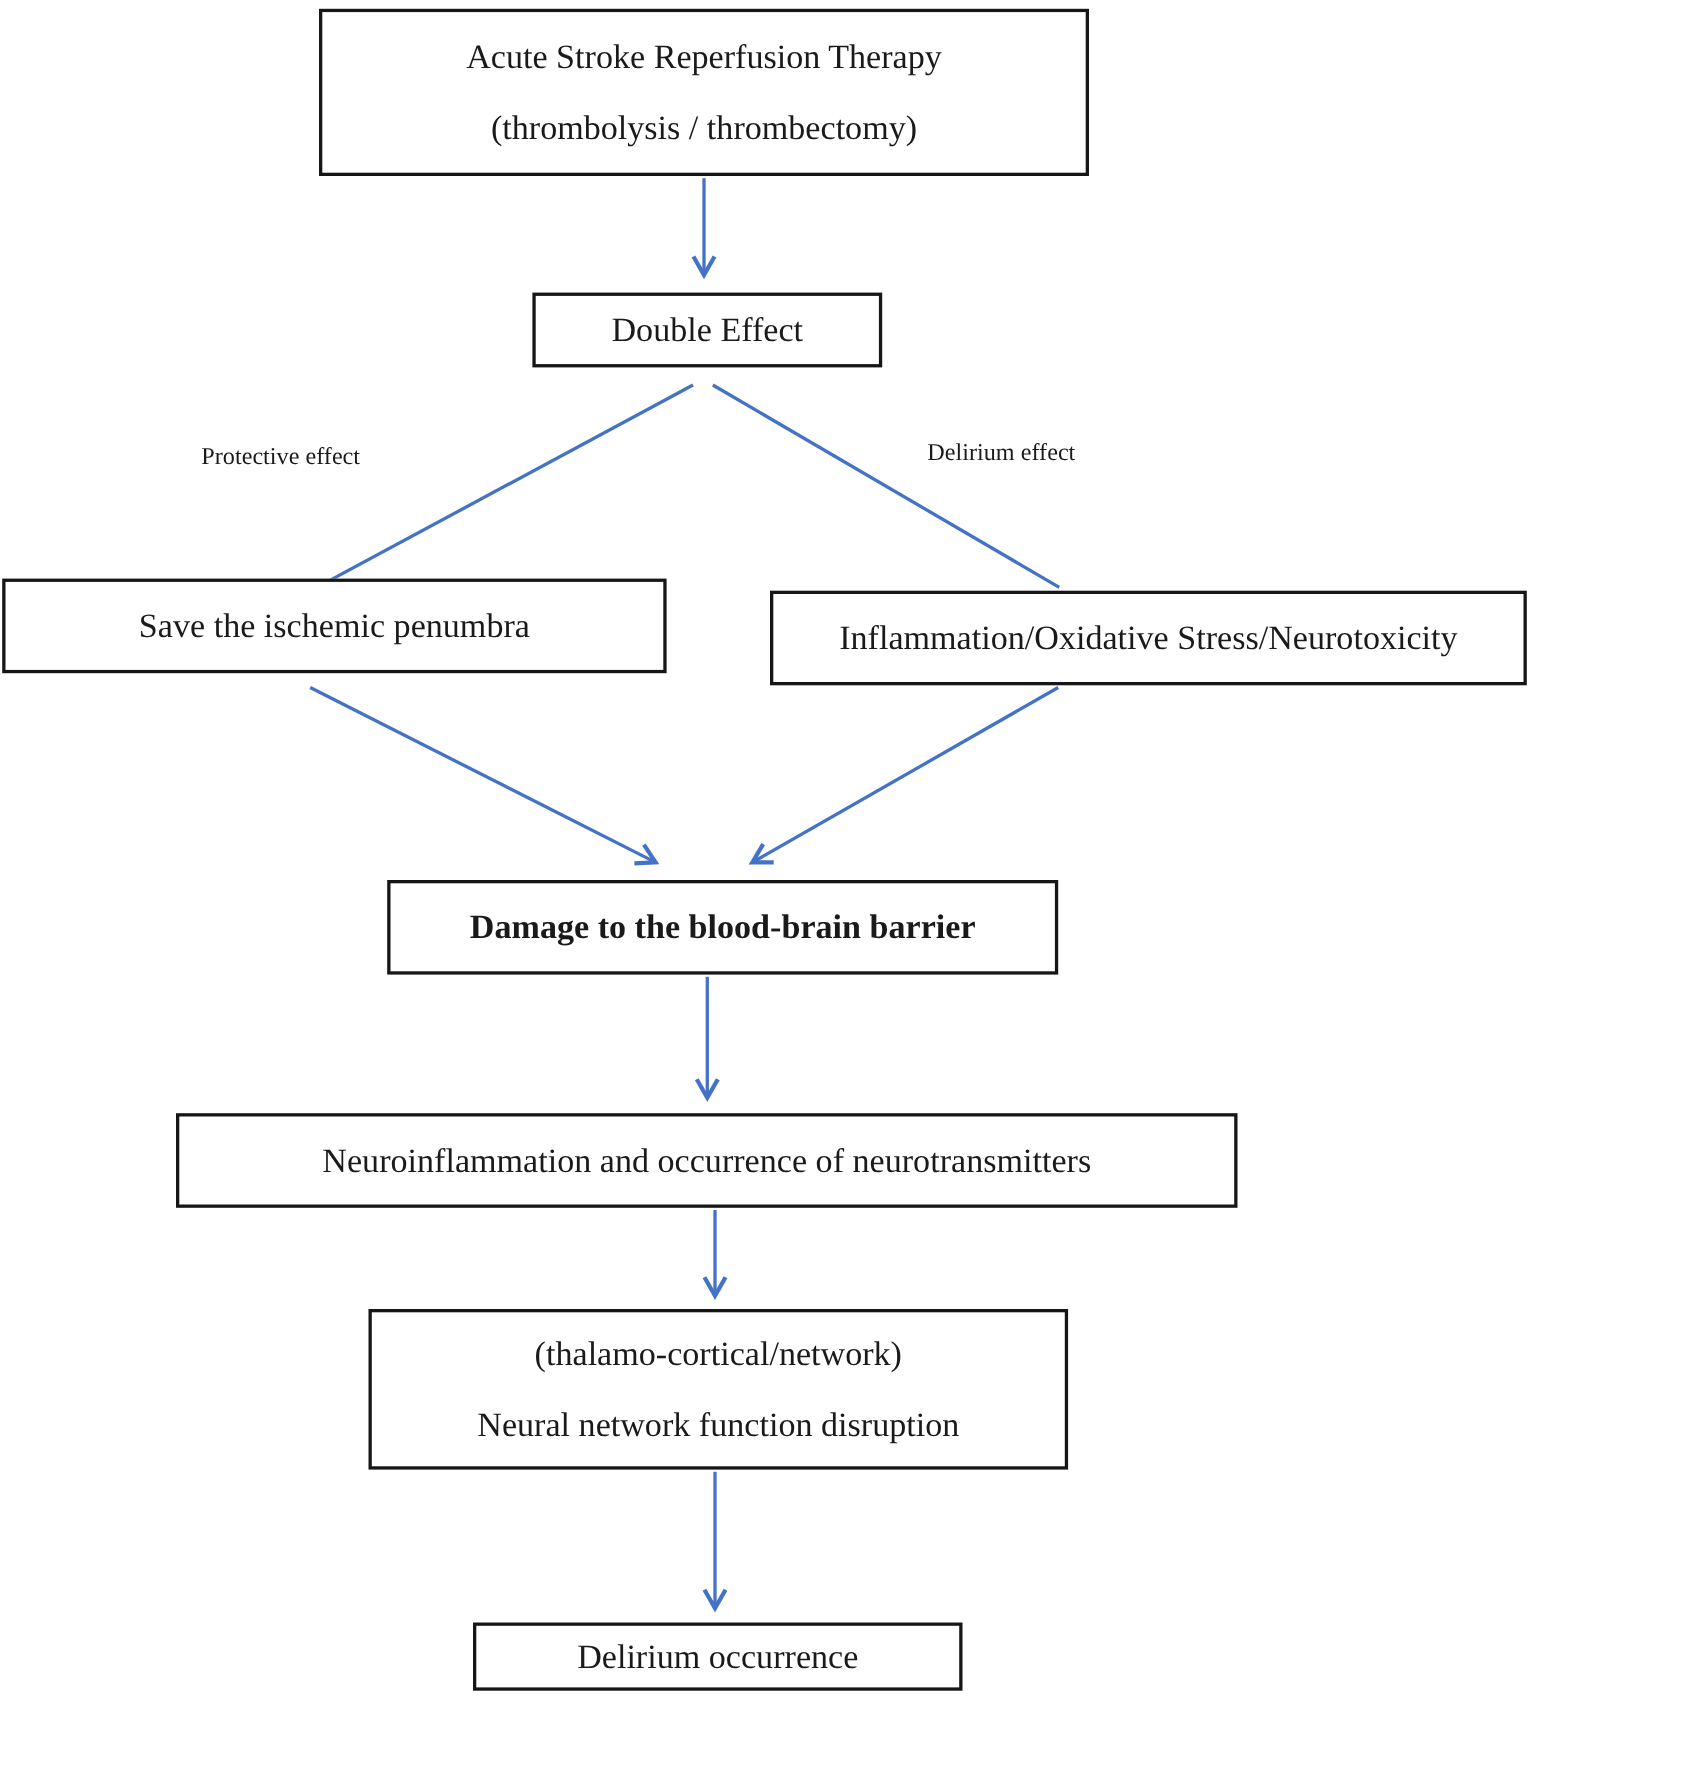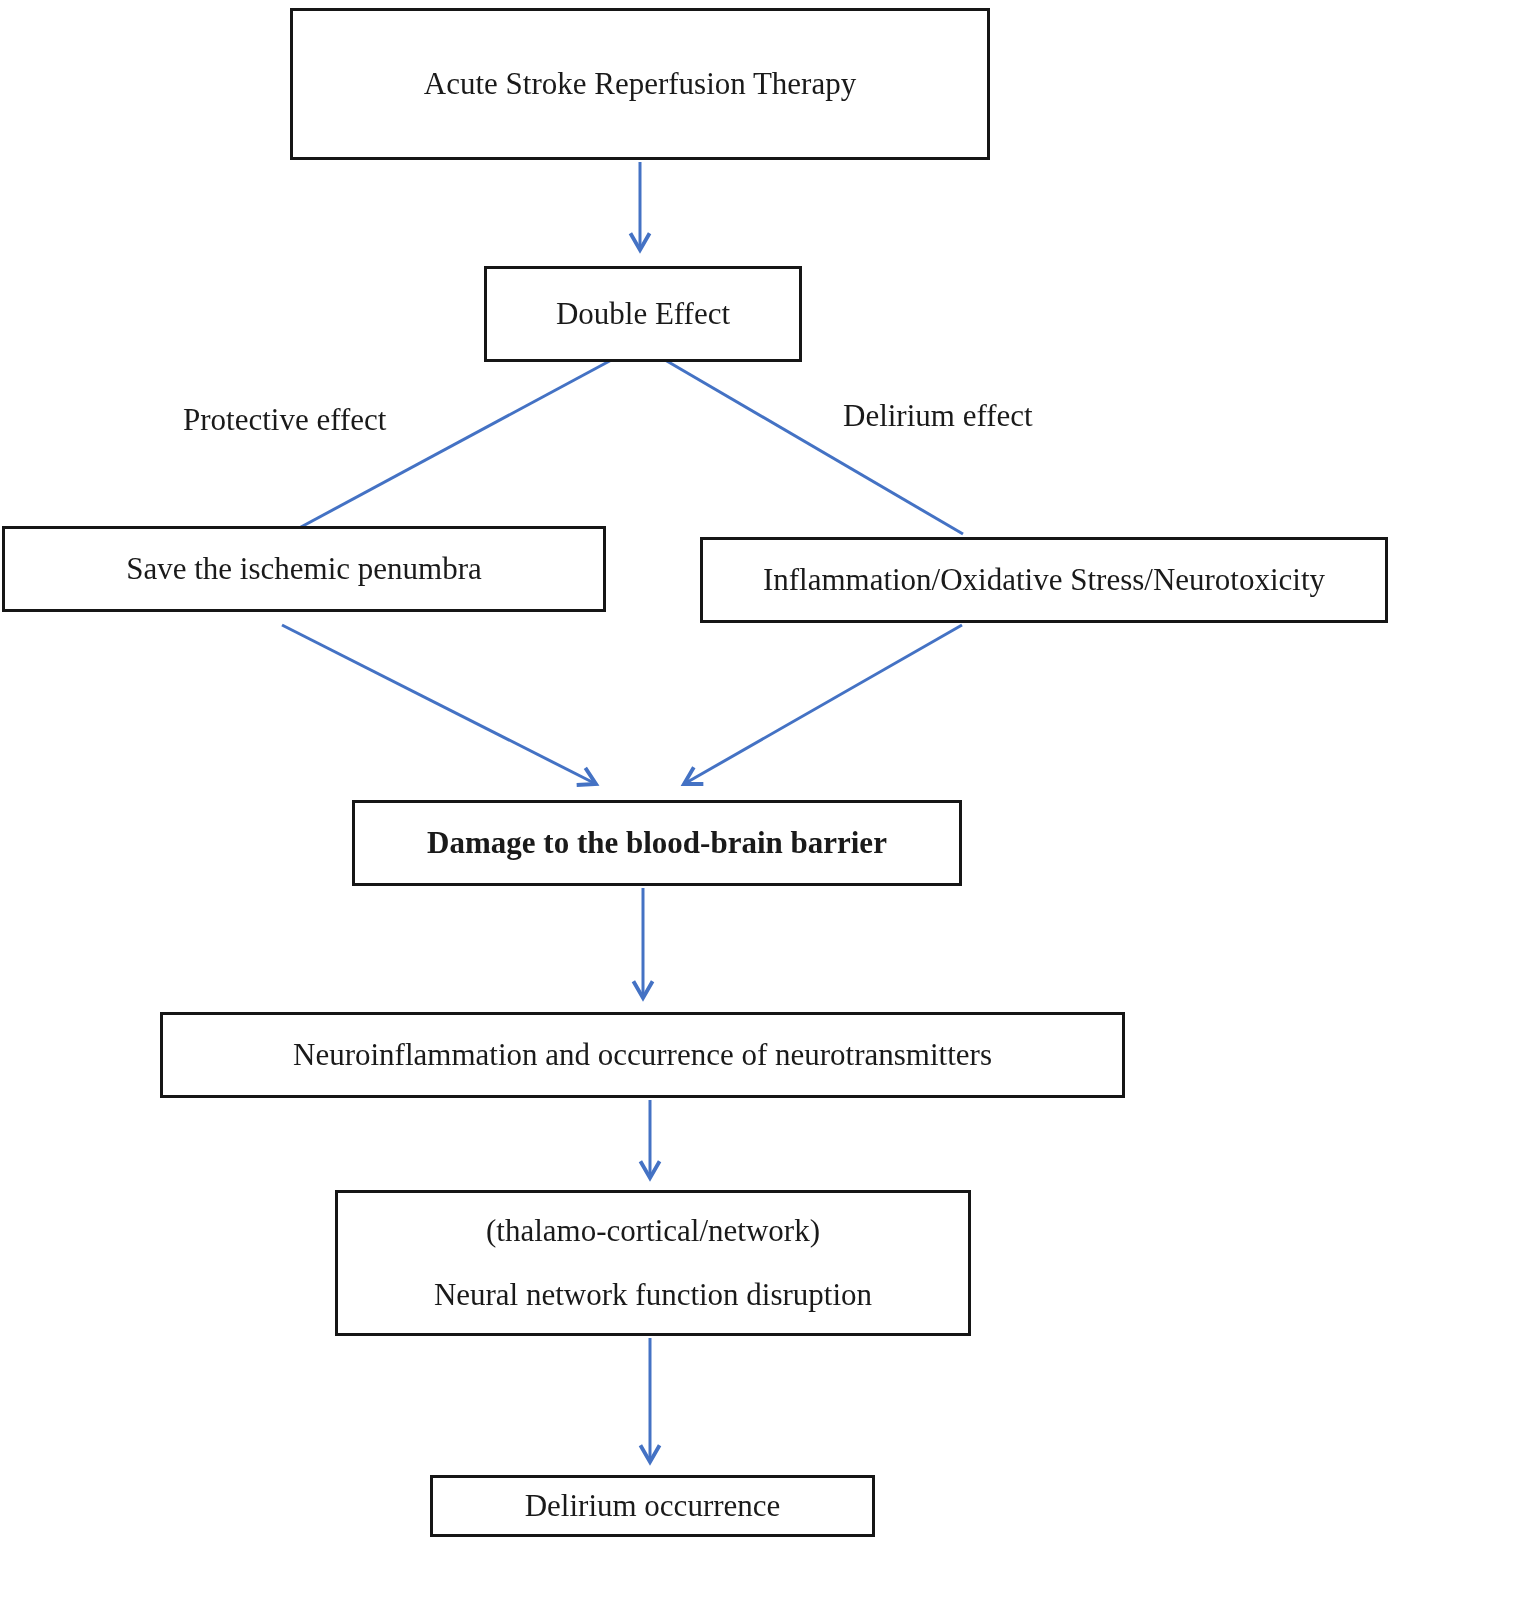--- a/index.html
+++ b/index.html
@@ -39,27 +39,27 @@
     justify-content: center;
     text-align: center;
     font-size: 31px;
     line-height: 1.25;
     padding: 16px 10px;
   }
   .node.two-line .nline { line-height: 64px; }
 
   .edge-label {
     position: absolute;
-    font-size: 31px;
+    font-size: 22px;
     white-space: nowrap;
   }
 
   
   #n-therapy        { left: 290px;  top: 8px;    width: 700px; height: 152px; }
-  #n-double-effect  { left: 484px;  top: 266px;  width: 318px; height: 96px;  }
+  #n-double-effect  { left: 484px;  top: 266px;  width: 318px; height: 68px;  }
   #n-penumbra       { left: 2px;    top: 526px;  width: 604px; height: 86px;  }
   #n-inflammation   { left: 700px;  top: 537px;  width: 688px; height: 86px;  }
   #n-bbb            { left: 352px;  top: 800px;  width: 610px; height: 86px; font-weight: bold;  }
   #n-neuroinflam    { left: 160px;  top: 1012px; width: 965px; height: 86px;  }
   #n-network        { left: 335px;  top: 1190px; width: 636px; height: 146px; }
   #n-delirium       { left: 430px;  top: 1475px; width: 445px; height: 62px;  }
 
   
   #lbl-protective { left: 183px; top: 402px; }
   #lbl-injurious  { left: 843px; top: 398px; }
@@ -84,20 +84,21 @@
     <line x1="282" y1="625" x2="596" y2="784" marker-end="url(#arrow)"></line>
     <line x1="962" y1="625" x2="684" y2="784" marker-end="url(#arrow)"></line>
 
     <line x1="643" y1="888" x2="643" y2="998" marker-end="url(#arrow)"></line>
     <line x1="650" y1="1100" x2="650" y2="1178" marker-end="url(#arrow)"></line>
     <line x1="650" y1="1338" x2="650" y2="1462" marker-end="url(#arrow)"></line>
   </svg>
 
   <div class="node two-line" id="n-therapy">
     <div class="nline">Acute Stroke Reperfusion Therapy</div>
+    <div class="nline">(thrombolysis / thrombectomy)</div>
   </div>
 
   <div class="node" id="n-double-effect">
     <div class="nline">Double Effect</div>
   </div>
 
   <div class="edge-label" id="lbl-protective">Protective effect</div>
   <div class="edge-label" id="lbl-injurious">Delirium effect</div>
 
   <div class="node" id="n-penumbra">

